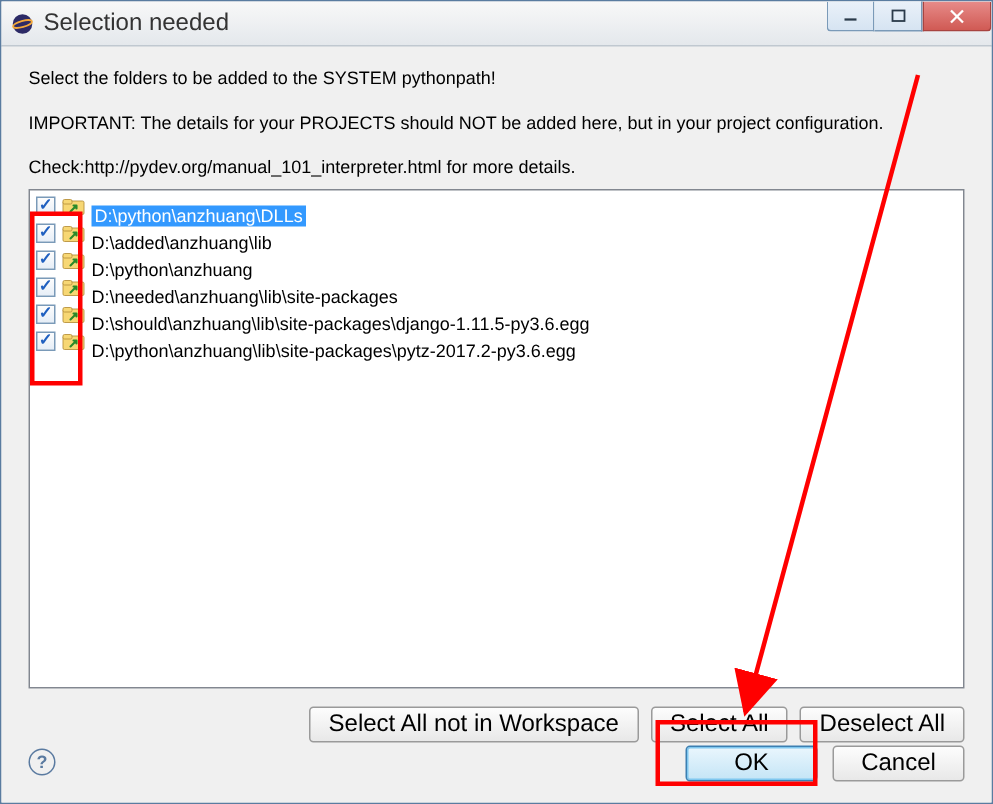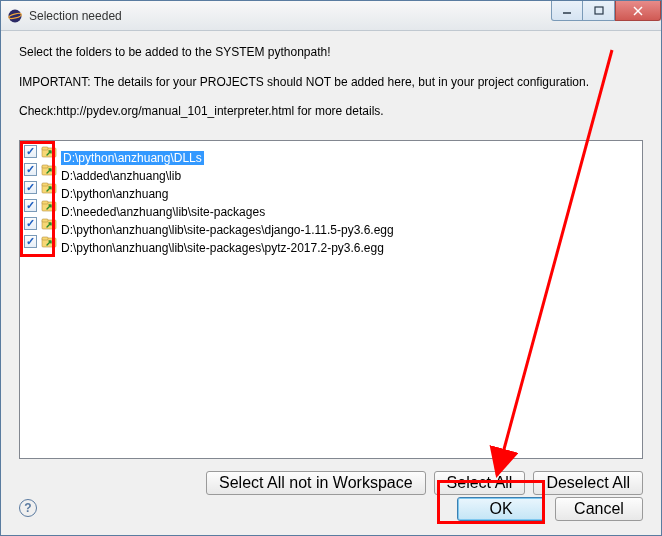--- a/index.html
+++ b/index.html
@@ -31,21 +31,21 @@
     align-items: center;
     padding: 0 0 0 6px;
     position: relative;
   }
   .titlebar .app-icon {
     width: 16px; height: 16px;
     margin-right: 6px;
     display: flex; align-items: center; justify-content: center;
   }
   .titlebar .title {
-    font-size: 12px;
+    font-size: 16px;
     color: #333;
   }
   .win-controls {
     position: absolute;
     right: 0; top: 0;
     display: flex;
     height: 20px;
   }
   .win-btn {
     width: 32px; height: 20px;
@@ -66,21 +66,21 @@
   .win-btn.max { border-left: none; }
   .win-btn svg { pointer-events: none; }
 
   .content {
     flex: 1;
     padding: 14px 18px 14px 18px;
     display: flex;
     flex-direction: column;
     background: #f0f0f0;
   }
-  .intro-text { margin-bottom: 14px; line-height: 1.3; }
+  .intro-text { margin-bottom: 0; line-height: 1.3; }
   .intro-text p { margin: 0 0 14px 0; }
   .intro-text p:last-child { margin-bottom: 6px; }
 
   .list-box {
     flex: 1;
     background: #fff;
     border: 1px solid #828790;
     overflow: auto;
     padding: 2px;
     position: relative;
@@ -259,21 +259,21 @@
           <div class="chk">
             <span class="mark">✓</span>
           </div>
           <span class="folder-icon">
             <svg width="16" height="16" viewBox="0 0 16 16">
               <rect x="1" y="4" width="14" height="9" rx="1" fill="#f7d774" stroke="#b8923d" stroke-width="0.6"></rect>
               <rect x="1" y="3" width="6" height="3" rx="1" fill="#f7d774" stroke="#b8923d" stroke-width="0.6"></rect>
               <path d="M6 11 L10 7 M10 7 L8 7 M10 7 L10 9" stroke="#2a8a2a" stroke-width="1.4" fill="none" stroke-linecap="round"></path>
             </svg>
           </span>
-          <span class="path">D:\python\anzhuang\lib\site-packages\django-1.11.5-py3.6.egg</span>
+          <span class="path">D:\should\anzhuang\lib\site-packages\django-1.11.5-py3.6.egg</span>
         </div>
         <div class="list-row">
           <div class="chk">
             <span class="mark">✓</span>
           </div>
           <span class="folder-icon">
             <svg width="16" height="16" viewBox="0 0 16 16">
               <rect x="1" y="4" width="14" height="9" rx="1" fill="#f7d774" stroke="#b8923d" stroke-width="0.6"></rect>
               <rect x="1" y="3" width="6" height="3" rx="1" fill="#f7d774" stroke="#b8923d" stroke-width="0.6"></rect>
               <path d="M6 11 L10 7 M10 7 L8 7 M10 7 L10 9" stroke="#2a8a2a" stroke-width="1.4" fill="none" stroke-linecap="round"></path>

